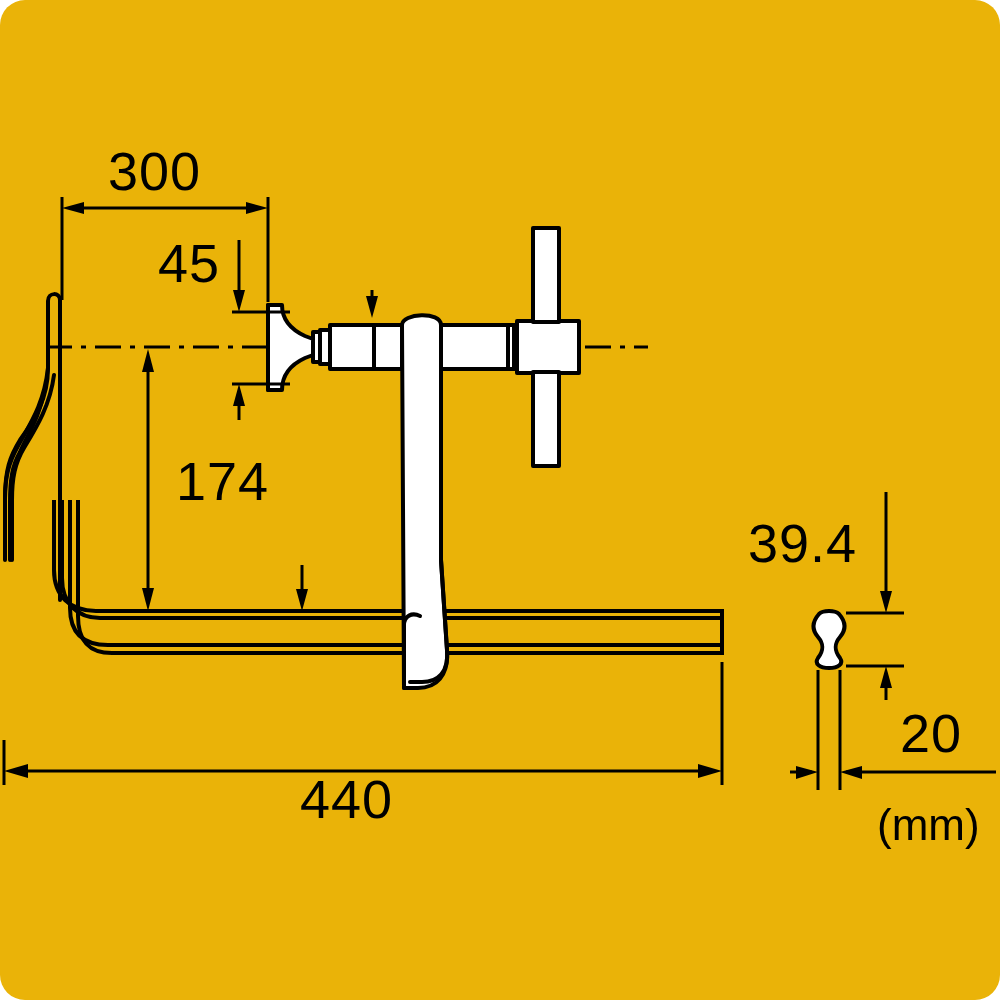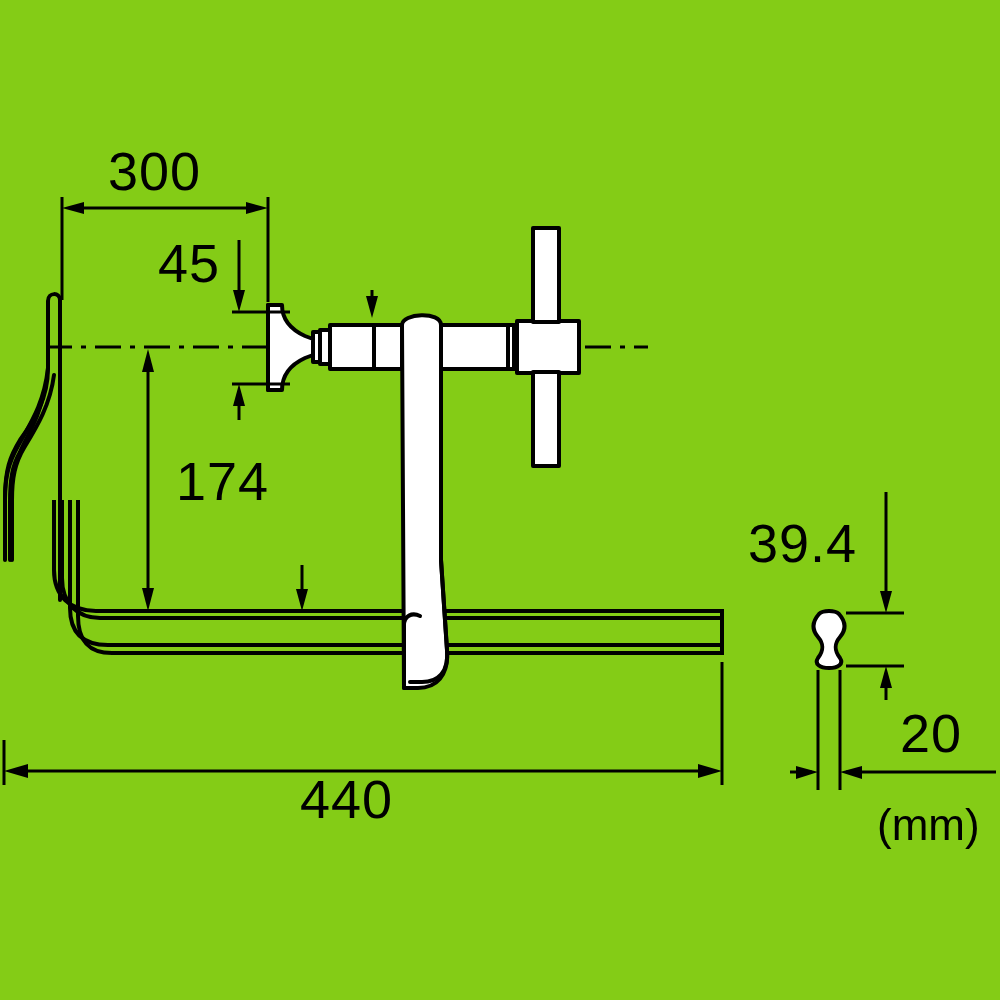--- a/index.html
+++ b/index.html
@@ -2,21 +2,21 @@
 <html><head>
 <meta charset="utf-8">
 <title>Bar Clamp Technical Drawing</title>
 <style>
   html,body{margin:0;padding:0;background:#ffffff;}
   body{
     width:1000px;height:1000px;
     font-family:"Liberation Sans", sans-serif;
     overflow:hidden;position:relative;
   }
-  #stage{position:absolute;left:0;top:0;width:1000px;height:1000px;background:#84cc16;}
+  #stage{position:absolute;left:0;top:0;width:1000px;height:1000px;background:#eab308;border-radius:25px;}
   svg#drawing{display:block;width:1000px;height:1000px;}
   .dimtext{
     font-family:"Liberation Sans", sans-serif;
     font-size:54px;
     fill:#000000;
     letter-spacing:1px;
   }
   .unittext{
     font-family:"Liberation Sans", sans-serif;
     font-size:44px;

